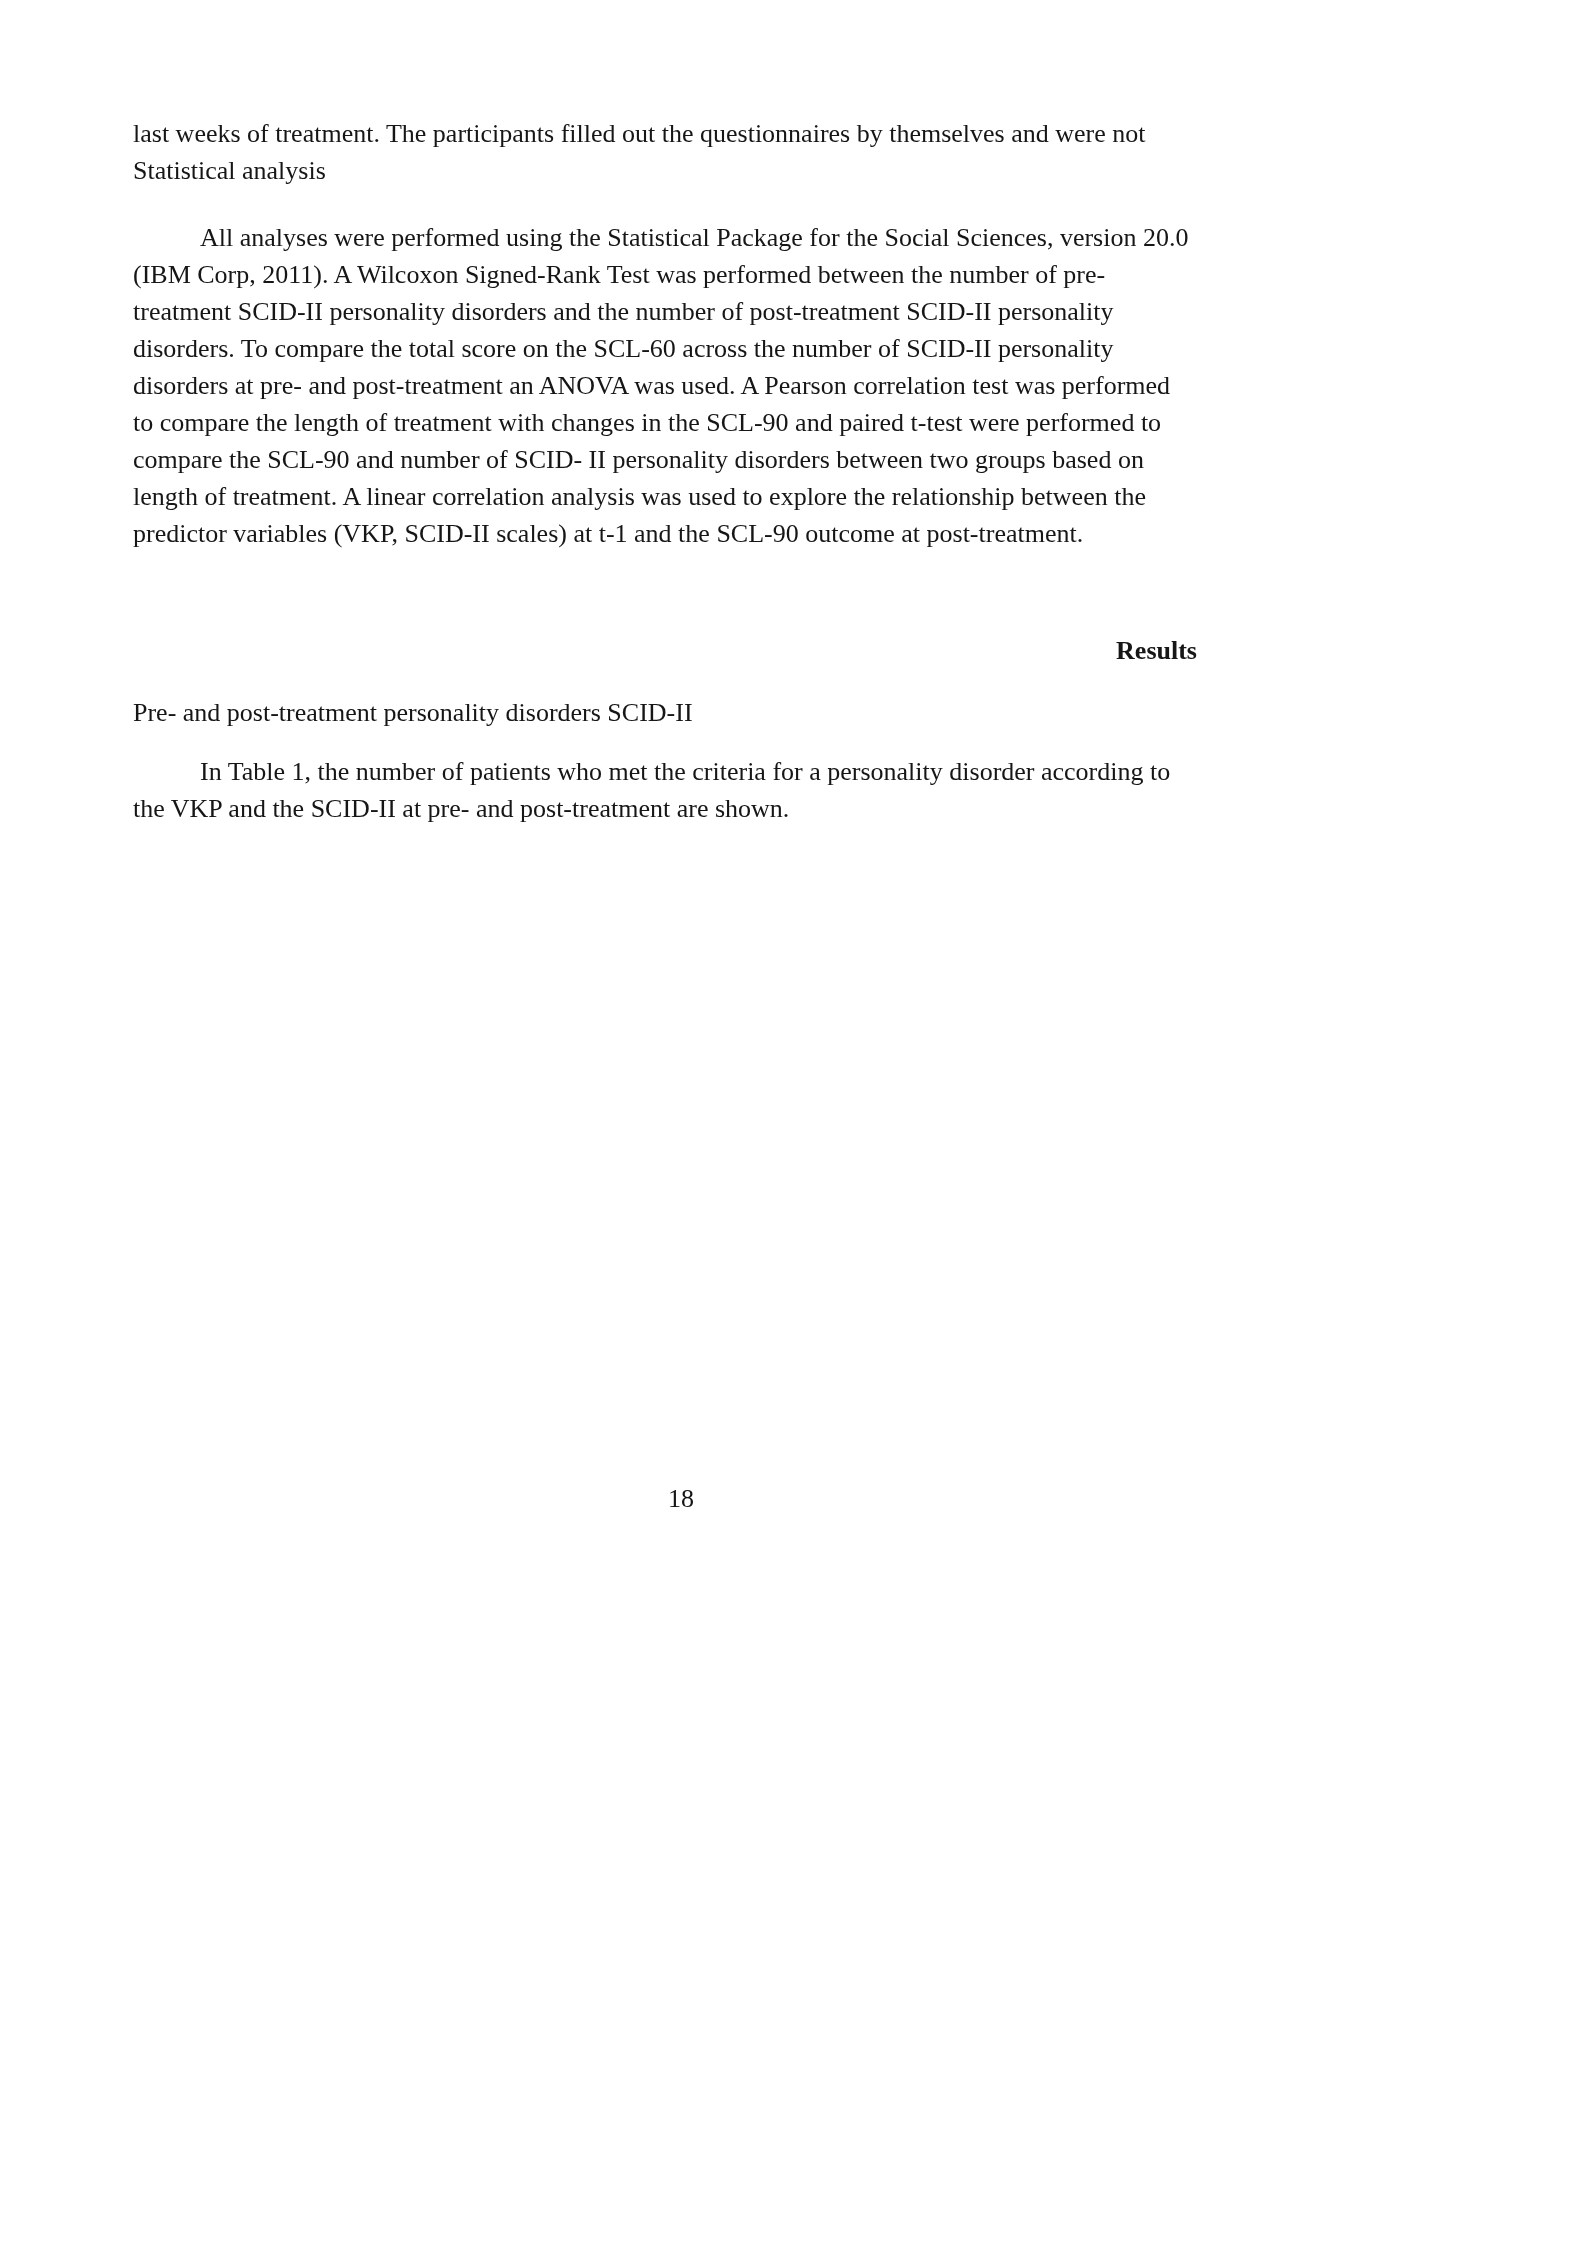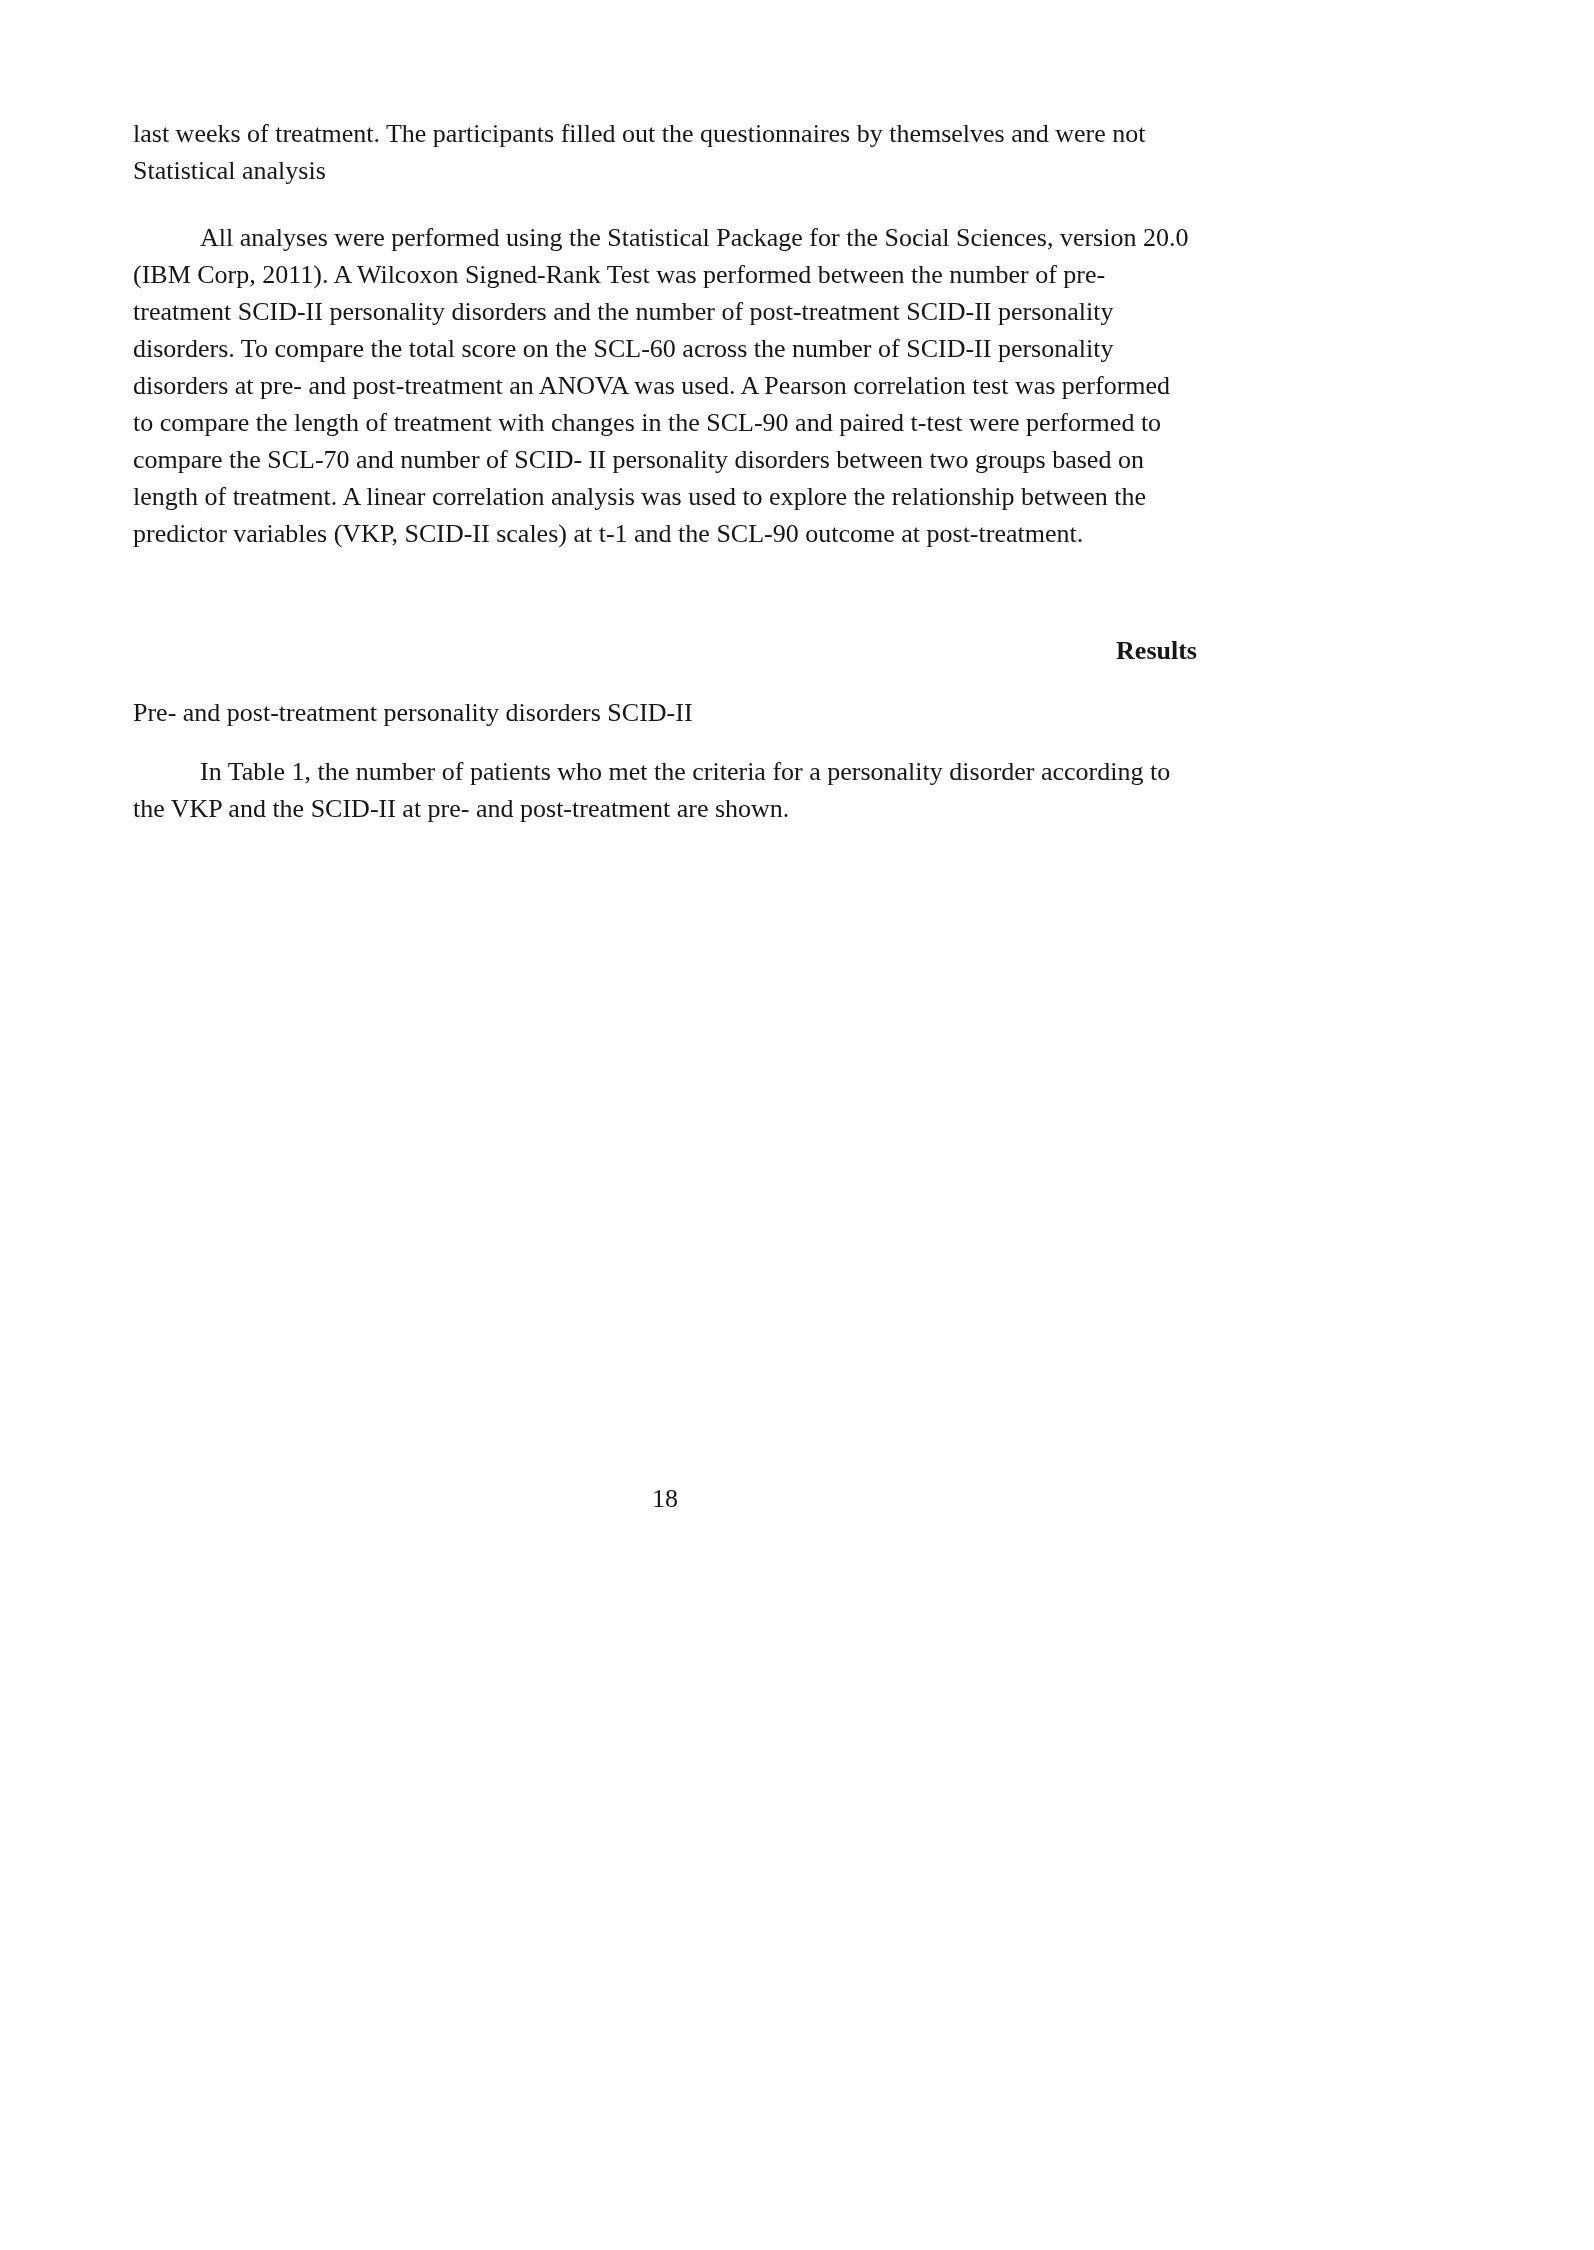--- a/index.html
+++ b/index.html
@@ -37,21 +37,21 @@
     margin-top: 80px;
     font-weight: bold;
     text-align: right;
   }
   .subheading-results { margin-top: 25px; }
   .para-results { margin-top: 22px; }
 
   .page-number {
     position: absolute;
     top: 1480px;
-    left: 0;
+    left: 16px;
     width: 100%;
     text-align: center;
     font-size: 26px;
   }
 </style>
 </head>
 <body>
 
 <div class="page">
   <div class="content">
@@ -62,21 +62,21 @@
 
     <h2 class="heading heading-stat">Statistical analysis</h2>
 
     <p class="para para-stat">
       <span class="line indent">All analyses were performed using the Statistical Package for the Social Sciences, version 20.0</span>
       <span class="line">(IBM Corp, 2011). A Wilcoxon Signed-Rank Test was performed between the number of pre-</span>
       <span class="line">treatment SCID-II personality disorders and the number of post-treatment SCID-II personality</span>
       <span class="line">disorders. To compare the total score on the SCL-60 across the number of SCID-II personality</span>
       <span class="line">disorders at pre- and post-treatment an ANOVA was used. A Pearson correlation test was performed</span>
       <span class="line">to compare the length of treatment with changes in the SCL-90 and paired t-test were performed to</span>
-      <span class="line">compare the SCL-70 and number of SCID- II personality disorders between two groups based on</span>
+      <span class="line">compare the SCL-90 and number of SCID- II personality disorders between two groups based on</span>
       <span class="line">length of treatment. A linear correlation analysis was used to explore the relationship between the</span>
       <span class="line">predictor variables (VKP, SCID-II scales) at t-1 and the SCL-90 outcome at post-treatment.</span>
     </p>
 
     <h2 class="results-heading">Results</h2>
 
     <div class="subheading subheading-results">Pre- and post-treatment personality disorders SCID-II</div>
 
     <p class="para para-results">
       <span class="line indent">In Table 1, the number of patients who met the criteria for a personality disorder according to</span>

